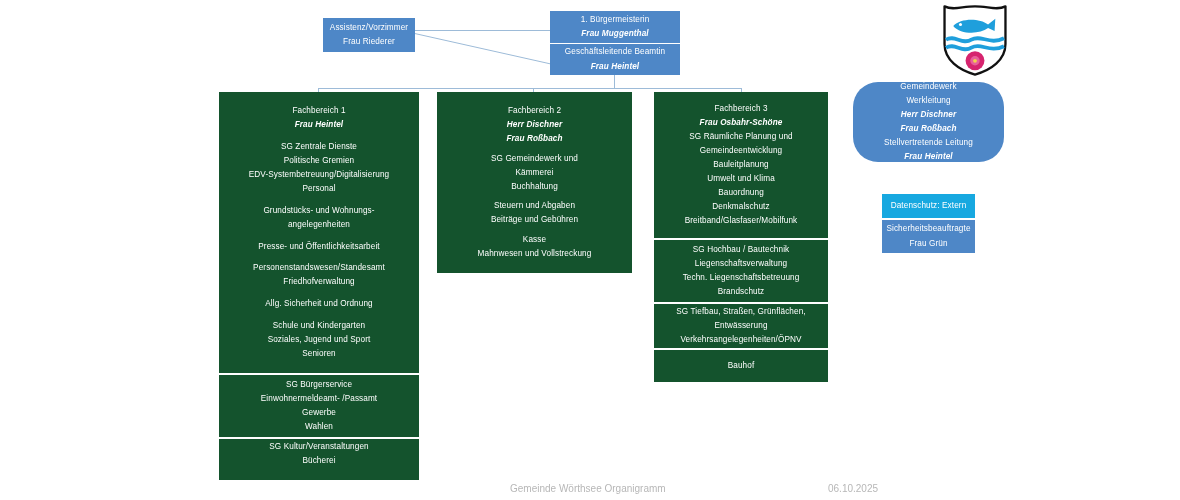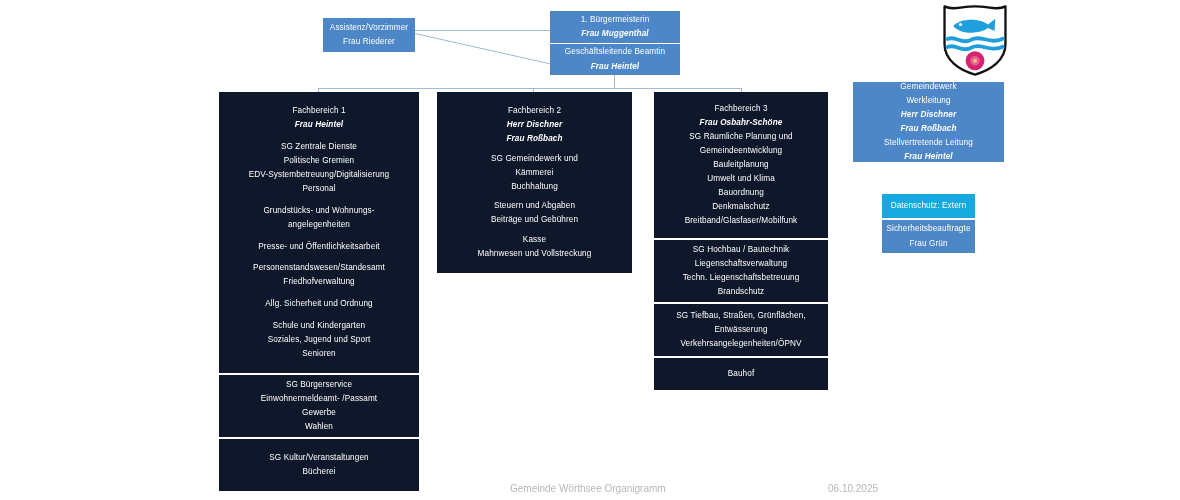--- a/index.html
+++ b/index.html
@@ -40,21 +40,21 @@
   .spacer { height: 9px; }
 
   
   .group {
     position: absolute;
     display: flex;
     flex-direction: column;
     background: #ffffff;
   }
   .group .panel {
-    background: #0f172a;
+    background: #14532d;
     color: #ffffff;
     box-sizing: border-box;
     display: flex;
     flex-direction: column;
     align-items: center;
     justify-content: center;
     text-align: center;
     font-size: 8.2px;
     line-height: 1.72;
     letter-spacing: 0.1px;
@@ -147,21 +147,21 @@
       <span class="ln">Senioren</span>
     </div>
     <div class="gap"></div>
     <div class="panel" style="height:62px;">
       <span class="ln">SG Bürgerservice</span>
       <span class="ln">Einwohnermeldeamt- /Passamt</span>
       <span class="ln">Gewerbe</span>
       <span class="ln">Wahlen</span>
     </div>
     <div class="gap"></div>
-    <div class="panel" style="height:52px;">
+    <div class="panel" style="height:41px;justify-content:flex-end;">
       <span class="ln">SG Kultur/Veranstaltungen</span>
       <span class="ln">Bücherei</span>
     </div>
   </div>
 
   <div class="group" style="left:437px; top:92px; width:195px;">
     <div class="panel" style="height:181px;">
       <span class="ln">Fachbereich 2</span>
       <span class="ln bold">Herr Dischner</span>
       <span class="ln bold">Frau Roßbach</span>
@@ -192,32 +192,32 @@
       <span class="ln">Breitband/Glasfaser/Mobilfunk</span>
     </div>
     <div class="gap"></div>
     <div class="panel" style="height:62px;">
       <span class="ln">SG Hochbau / Bautechnik</span>
       <span class="ln">Liegenschaftsverwaltung</span>
       <span class="ln">Techn. Liegenschaftsbetreuung</span>
       <span class="ln">Brandschutz</span>
     </div>
     <div class="gap"></div>
-    <div class="panel" style="height:52px;">
+    <div class="panel" style="height:44px;">
       <span class="ln">SG Tiefbau, Straßen, Grünflächen,</span>
       <span class="ln">Entwässerung</span>
       <span class="ln">Verkehrsangelegenheiten/ÖPNV</span>
     </div>
     <div class="gap"></div>
     <div class="panel" style="height:32px;">
       <span class="ln">Bauhof</span>
     </div>
   </div>
 
-  <div class="box" style="left:853px; top:82px; width:151px; height:80px;">
+  <div class="box" style="left:853px; top:82px; width:151px; height:80px;border-radius:25px;">
     <span class="ln">Gemeindewerk</span>
     <span class="ln">Werkleitung</span>
     <span class="ln bold">Herr Dischner</span>
     <span class="ln bold">Frau Roßbach</span>
     <span class="ln">Stellvertretende Leitung</span>
     <span class="ln bold">Frau Heintel</span>
   </div>
 
   <div class="box cyan" style="left:882px; top:194px; width:93px; height:24px;">
     <span class="ln">Datenschutz: Extern</span>

